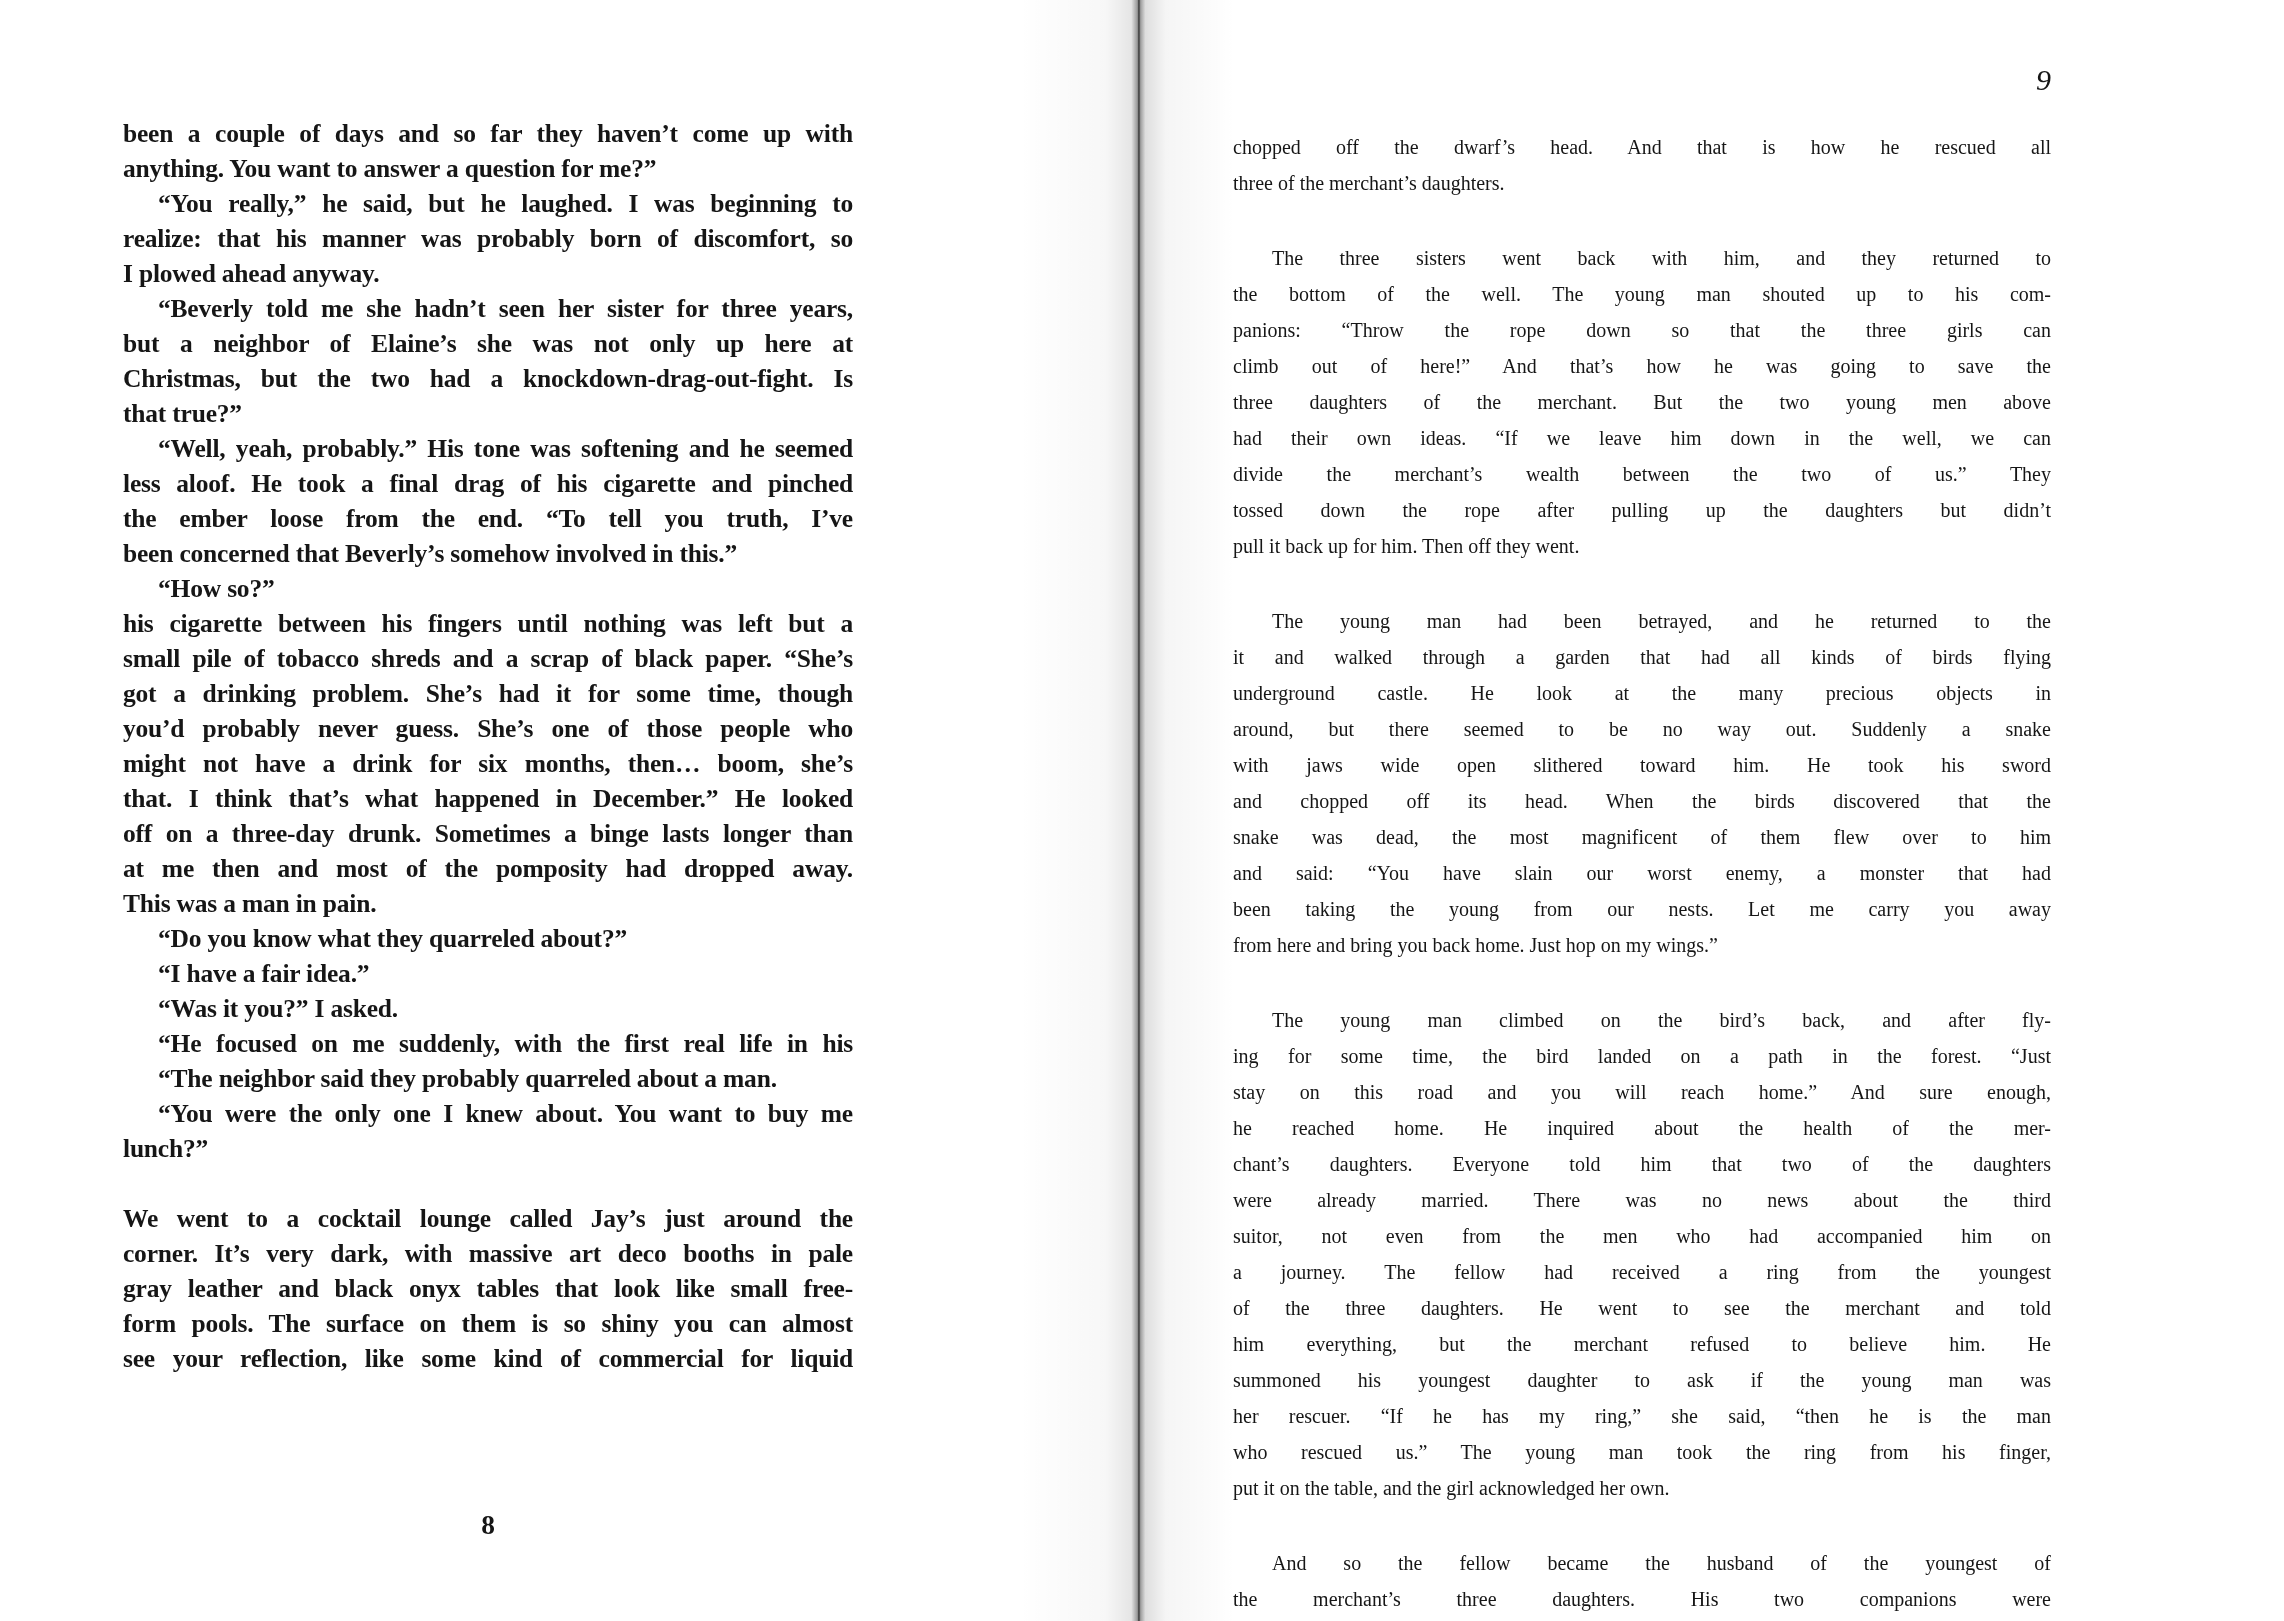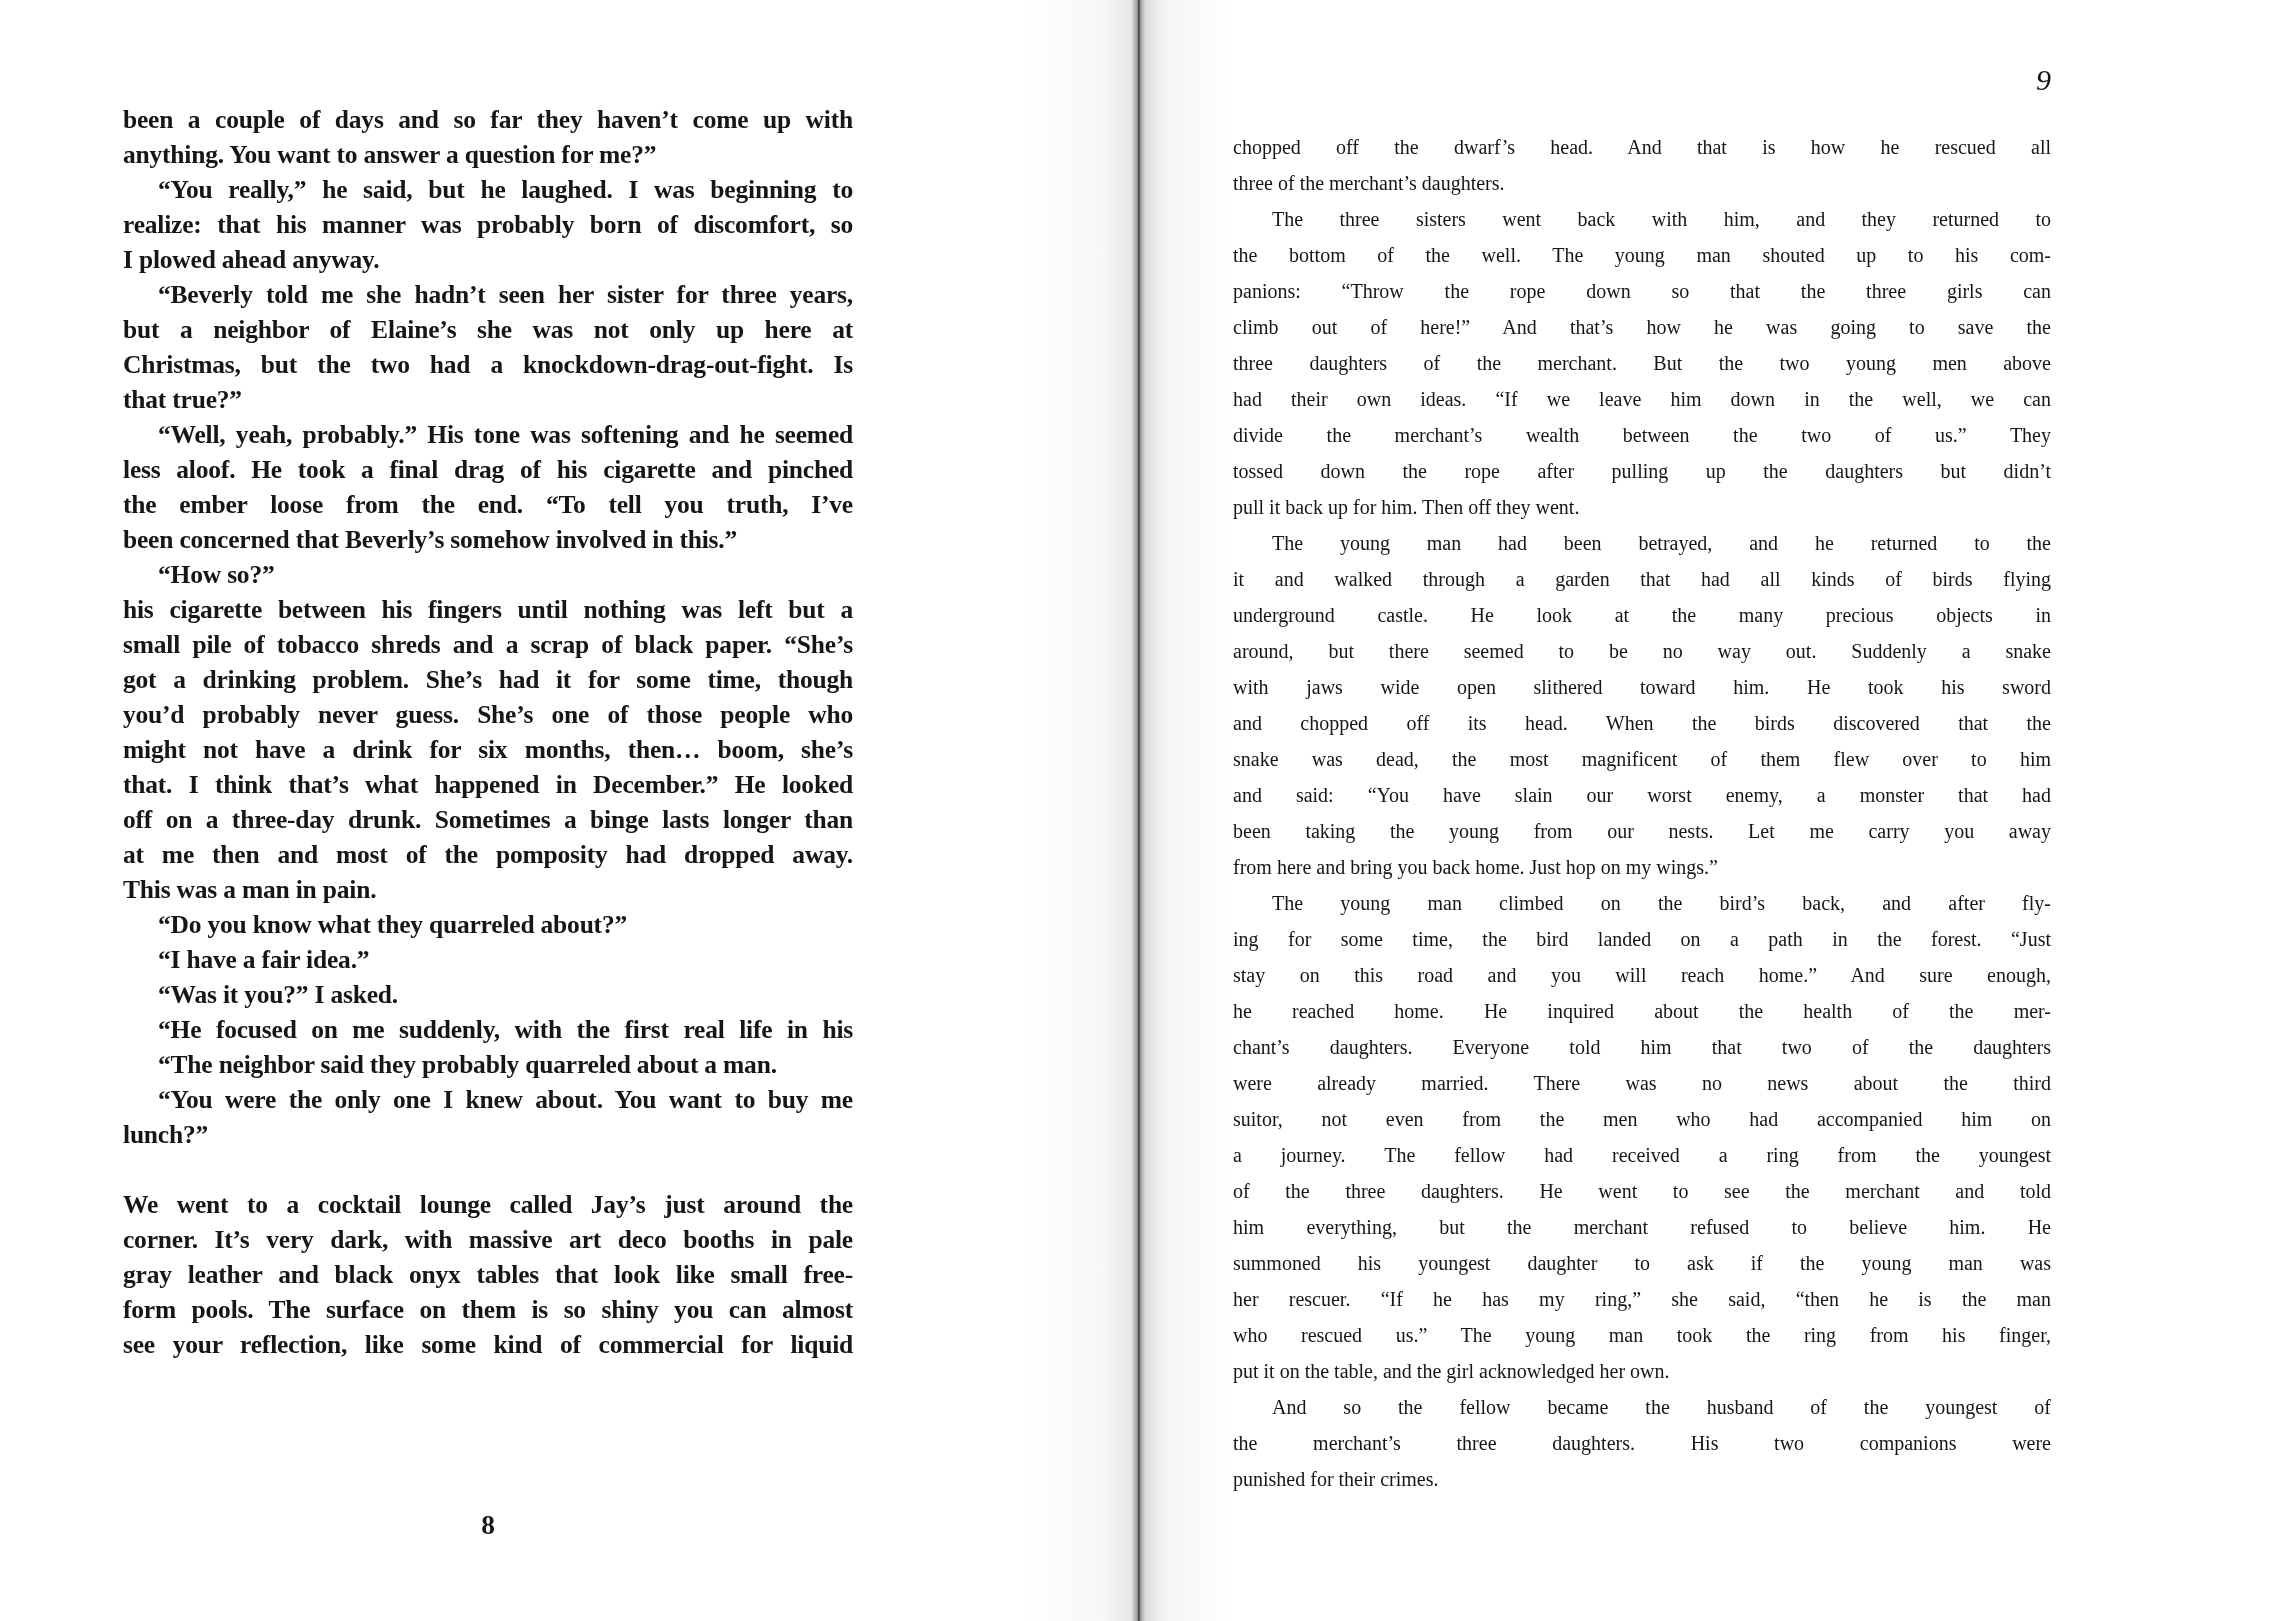--- a/index.html
+++ b/index.html
@@ -17,38 +17,38 @@
   .column { position: absolute; }
   .line {
     white-space: nowrap;
     overflow: hidden;
     text-align: justify;
     text-align-last: justify;
     text-justify: inter-word;
   }
   .line.end { text-align-last: left; }
 
-  .left-col { left: 123px; top: 102px; width: 730px; }
+  .left-col { left: 123px; top: 116px; width: 730px; }
   .left-col .line {
     font-size: 25.5px;
     font-weight: bold;
     line-height: 35px;
     height: 35px;
     letter-spacing: -0.2px;
   }
   .left-col .line.indent { text-indent: 35px; }
 
   .right-col { left: 1233px; top: 129px; width: 818px; }
   .right-col .line {
     font-size: 20px;
     font-weight: normal;
     line-height: 36px;
     height: 36px;
   }
-  .right-col .line.indent { text-indent: 39px; }
+  .right-col .line.indent { text-indent: 39px; margin-top: 39px; }
 
   
   .folio-left {
     position: absolute; left: 123px; top: 1510px; width: 730px;
     text-align: center; font-size: 27.4px; font-weight: bold;
   }
   .folio-right {
     position: absolute; left: 1233px; top: 63px; width: 818px;
     text-align: right; font-style: italic; font-size: 30px; font-weight: normal;
   }

